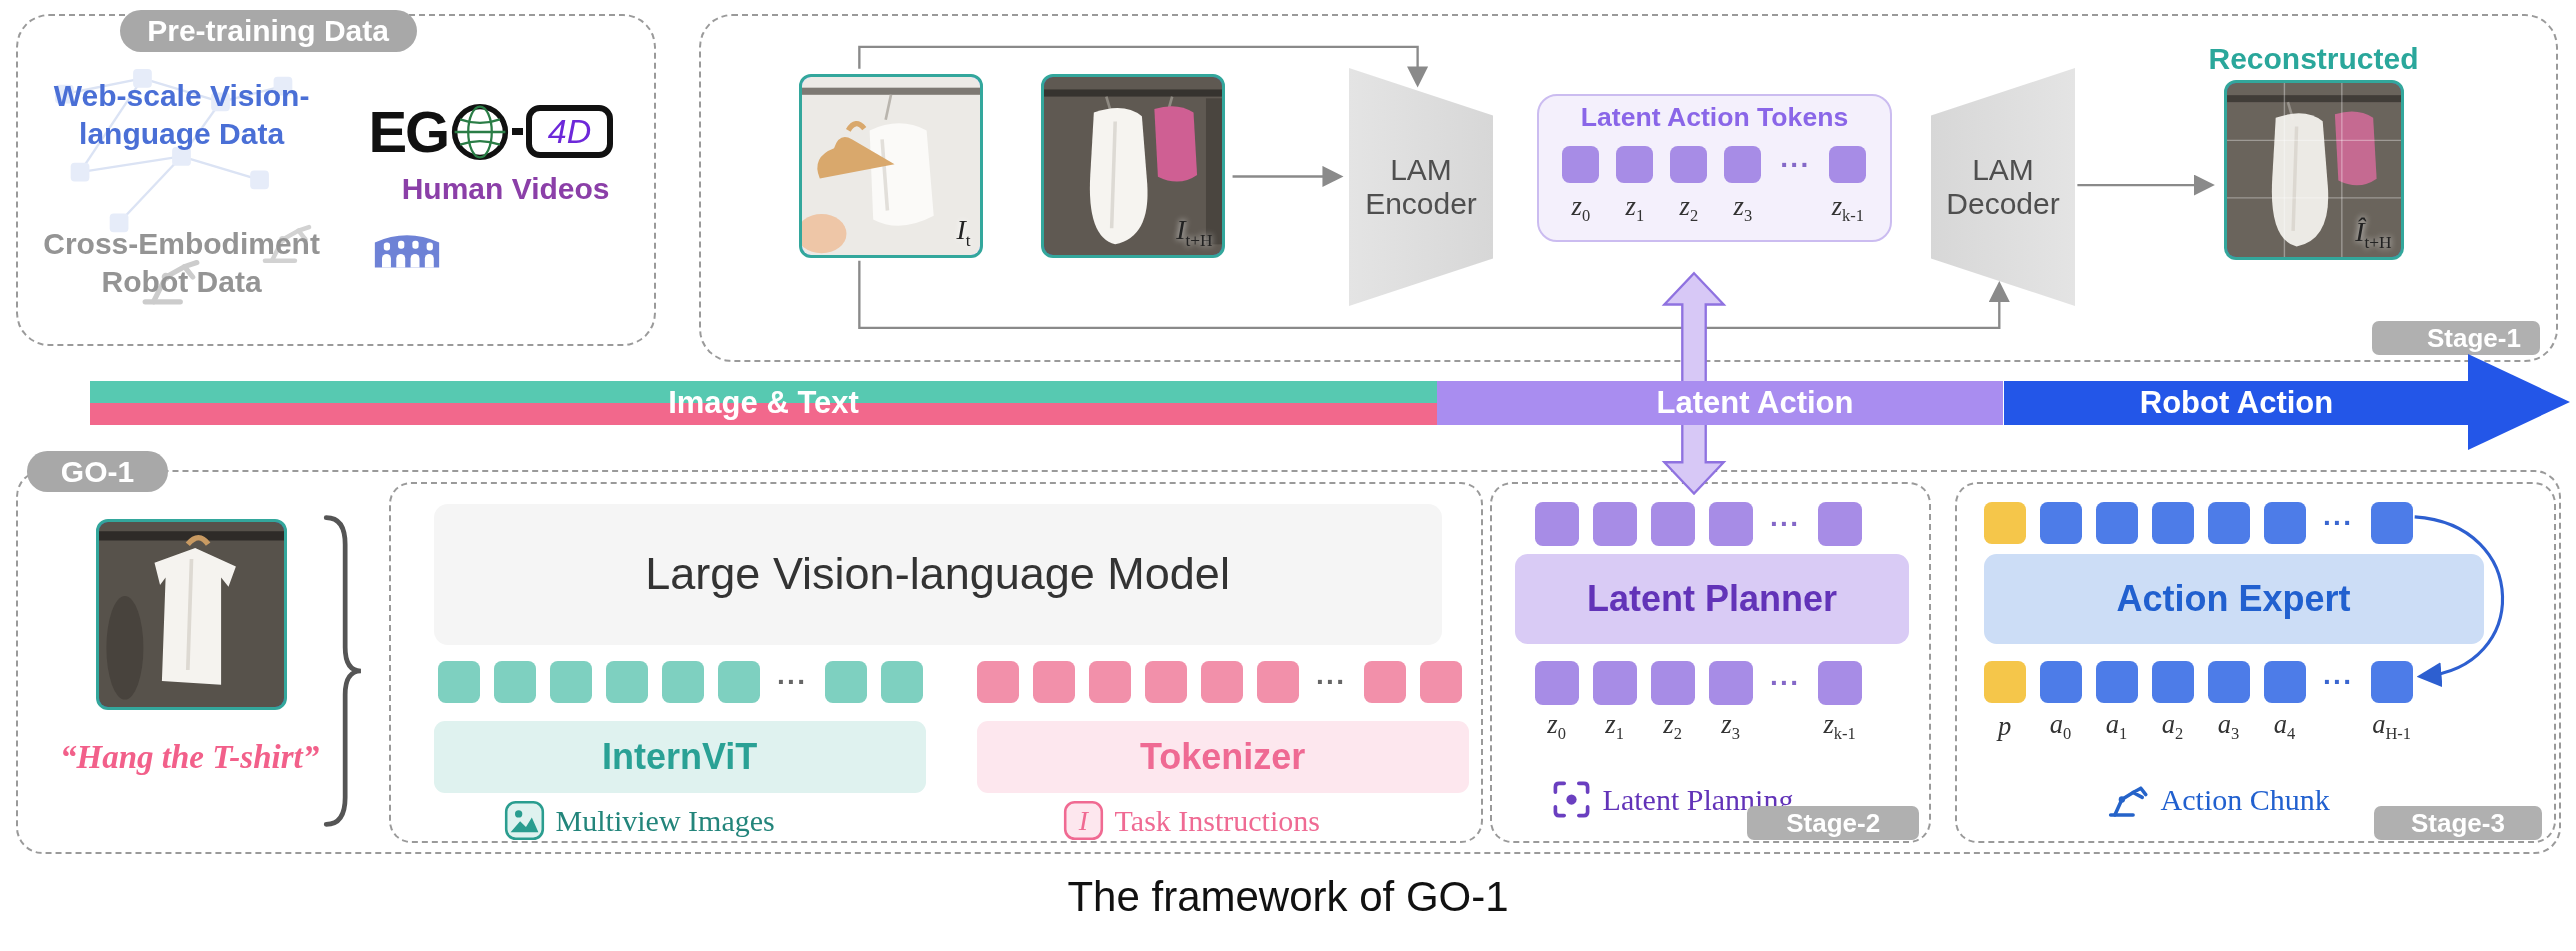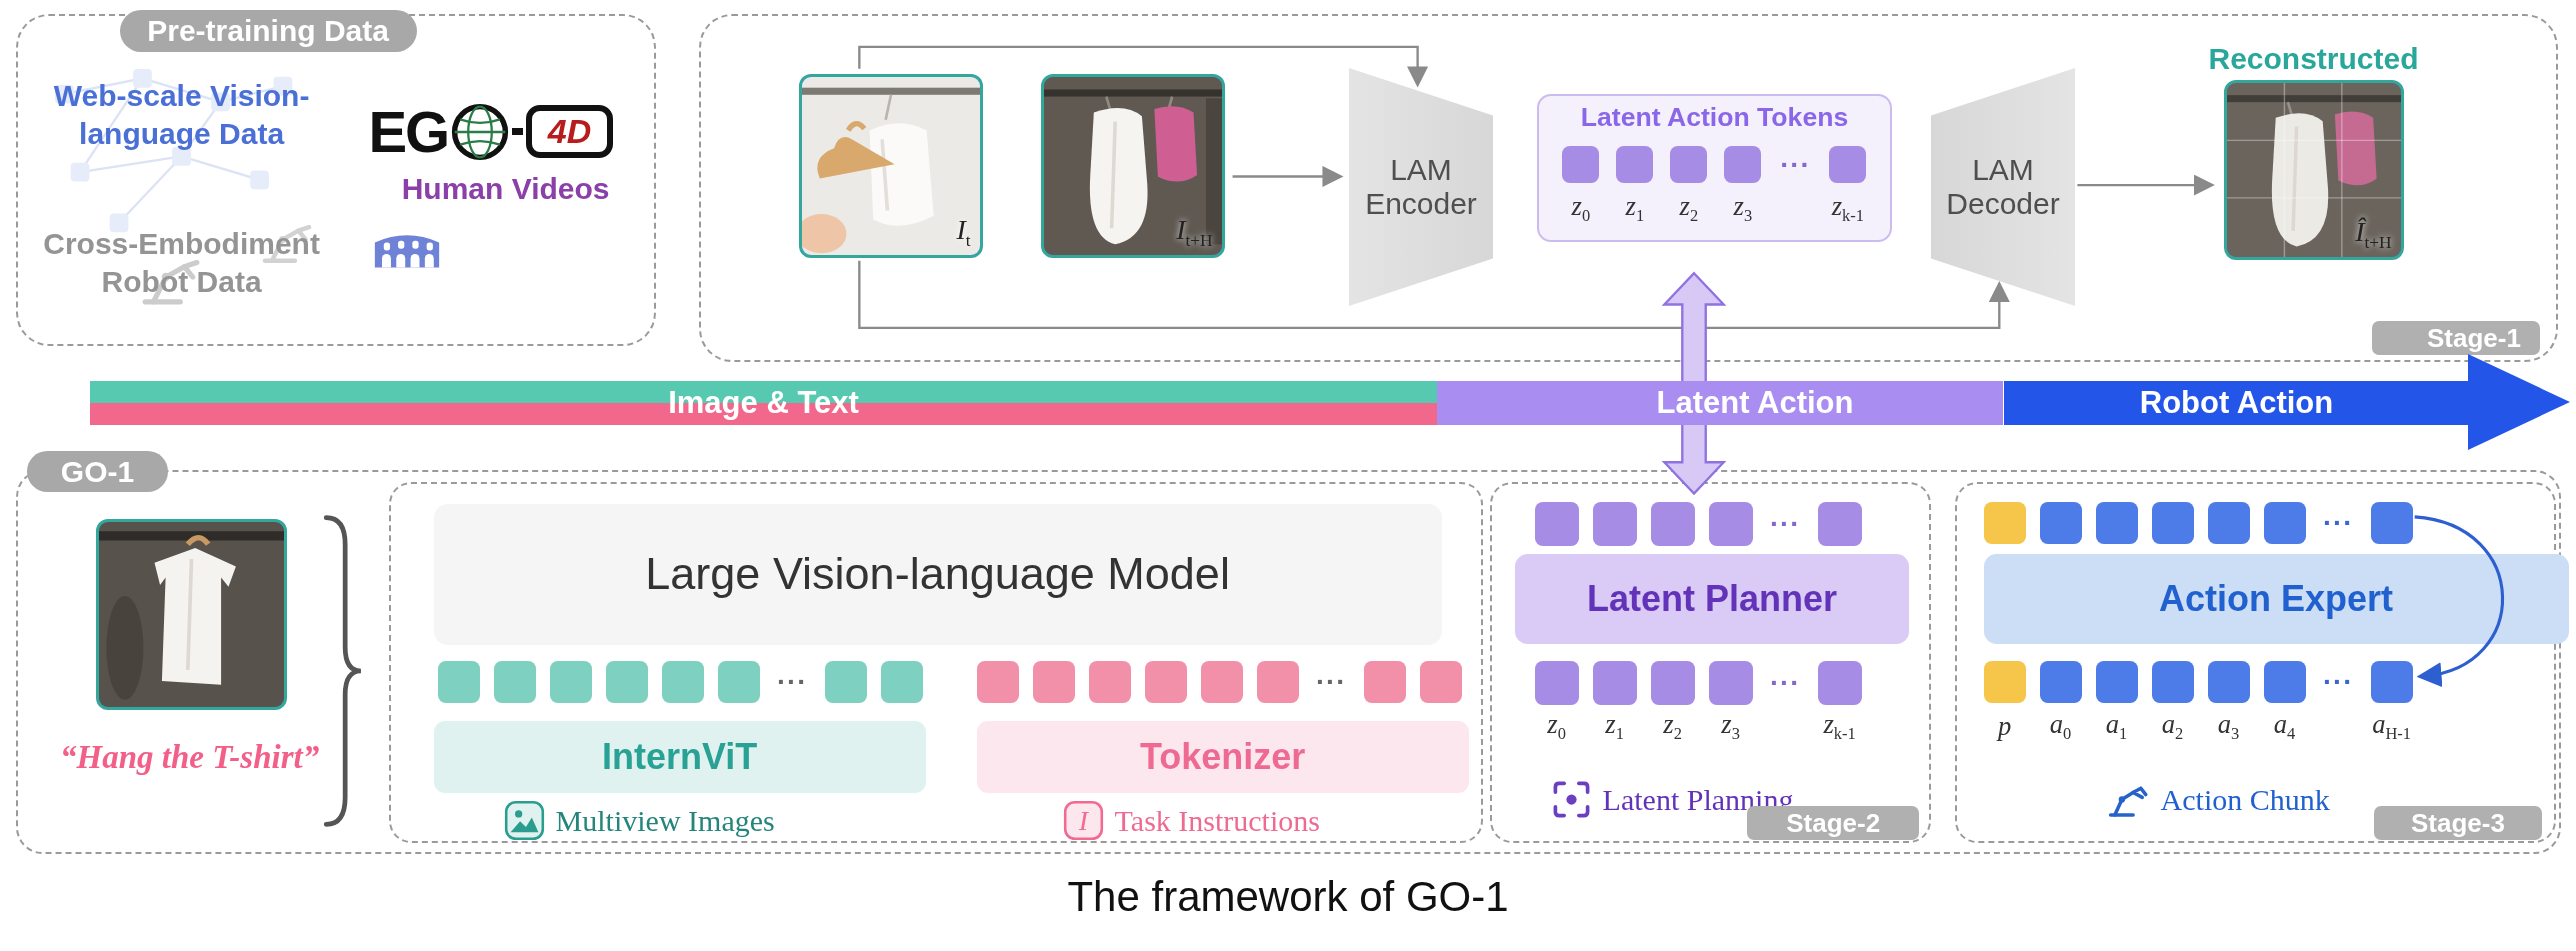--- a/index.html
+++ b/index.html
@@ -22,35 +22,35 @@
   .crossemb { position:absolute; z-index:1; font-size:30px; font-weight:600; color:#949494;
               text-align:center; line-height:1.25; }
   .agibot   { position:absolute; z-index:1; display:flex; align-items:center; gap:11px; }
   .agibot-text { font-size:30px; font-weight:bold; color:#5b75d8; text-align:center; line-height:1.2; width:141px; }
 
   .ego { position:absolute; z-index:1; display:flex; align-items:center; gap:3.1px; }
   .ego-eg { font-size:58px; font-weight:800; color:#111; letter-spacing:-2.3px; }
   .bridge { width:11px; height:6.2px; background:#111; }
   .lens { width:87px; height:53px; border:6.2px solid #111; border-radius:14px;
           display:flex; align-items:center; justify-content:center; background:#fff; }
-  .fourd { font-size:34px; font-weight:700; font-style:italic; color:#b91c1c; }
+  .fourd { font-size:34px; font-weight:400; font-style:italic; color:#6d28d9; }
 
   .photo { position:absolute; border:3.9px solid #33a79c; border-radius:12px; overflow:hidden; background:#3b82f6; }
   .photo svg { width:100%; height:100%; display:block; }
   .photo-label { position:absolute; right:9.4px; bottom:4.7px; font-family:"Liberation Serif", serif;
                  font-size:28px; color:#222; text-shadow:0 0 6.2px rgba(255,255,255,.95); white-space:nowrap; }
   .photo-label sub, .zl sub { font-size:0.62em; }
 
   .trap { position:absolute; display:flex; align-items:center; justify-content:center;
           text-align:center; color:#4f4f4f; font-size:30px; line-height:1.15; }
   .trap span { width:121px; }
   .enc { background:linear-gradient(90deg,#e4e4e4,#d7d7d7); clip-path:polygon(0 0,100% 20%,100% 80%,0 100%); }
   .dec { background:linear-gradient(90deg,#d7d7d7,#e4e4e4); clip-path:polygon(0 20%,100% 0,100% 100%,0 80%); }
 
-  .latbox { position:absolute; background:#f4f0fc; border:2.3px solid #cbbcf0; border-radius:14px; }
+  .latbox { position:absolute; background:#f4f0fc; border:2.3px solid #cbbcf0; border-radius:20px; }
   .latbox-title { position:absolute; top:6.2px; left:0; right:0; text-align:center;
                   font-size:26.6px; font-weight:bold; color:#8a66e8; }
   .recon-title { position:absolute; text-align:center; font-size:30px; font-weight:bold; color:#2aa79b; }
 
   .trow { position:absolute; display:flex; align-items:center; }
   .zrow { position:absolute; display:flex; align-items:center;
           font-family:"Liberation Serif", serif; color:#333; }
   .g18 { gap:14px; } .g22 { gap:17px; }
   .tok { border-radius:7.8px; flex:0 0 auto; }
   .t48 { width:37px; height:37px; } .t54 { width:42px; height:42px; } .t56 { width:44px; height:44px; }
@@ -415,21 +415,21 @@
         <div class="tok t54 yellow"></div>
         <div class="tok t54 blue"></div>
         <div class="tok t54 blue"></div>
         <div class="tok t54 blue"></div>
         <div class="tok t54 blue"></div>
         <div class="tok t54 blue"></div>
         <span class="dots d48 bl">···</span>
         <div class="tok t54 blue"></div>
       </div>
 
-      <div class="aebox" style="left:27px;top:70px;width:585px;height:90px;justify-content:center;">
+      <div class="aebox" style="left:27px;top:70px;width:500px;height:90px;justify-content:center;">
         <span>Action Expert</span>
       </div>
 
       <div class="trow g18" style="left:27px;top:177px;">
         <div class="tok t54 yellow"></div>
         <div class="tok t54 blue"></div>
         <div class="tok t54 blue"></div>
         <div class="tok t54 blue"></div>
         <div class="tok t54 blue"></div>
         <div class="tok t54 blue"></div>

